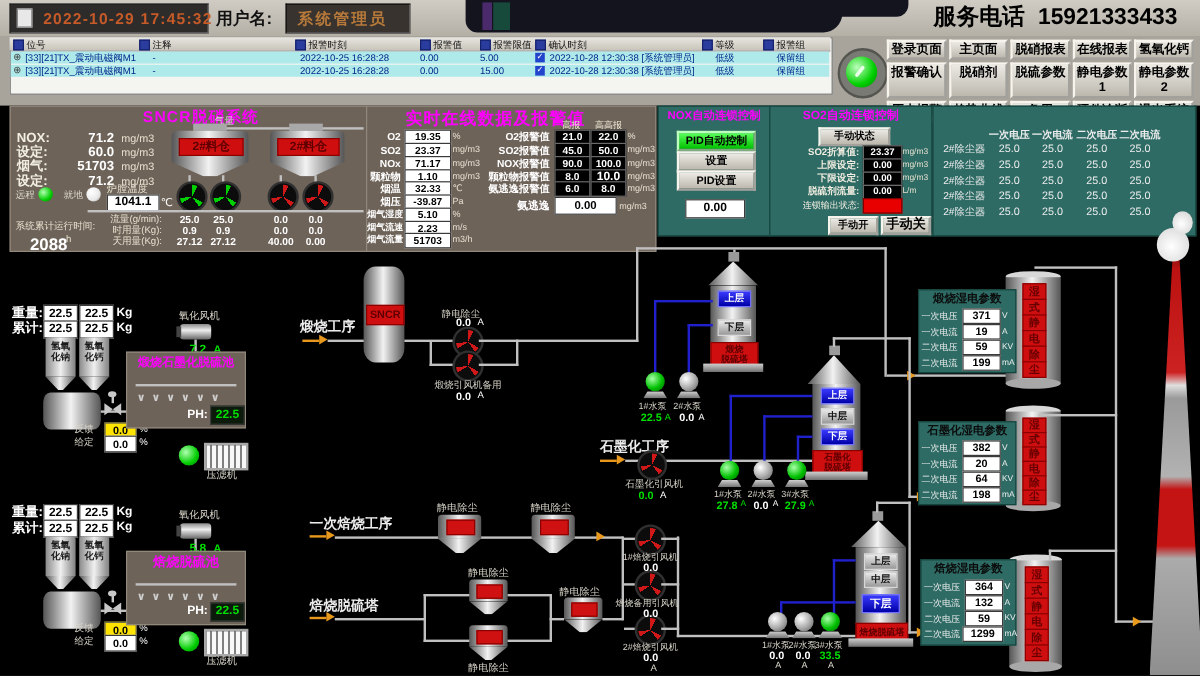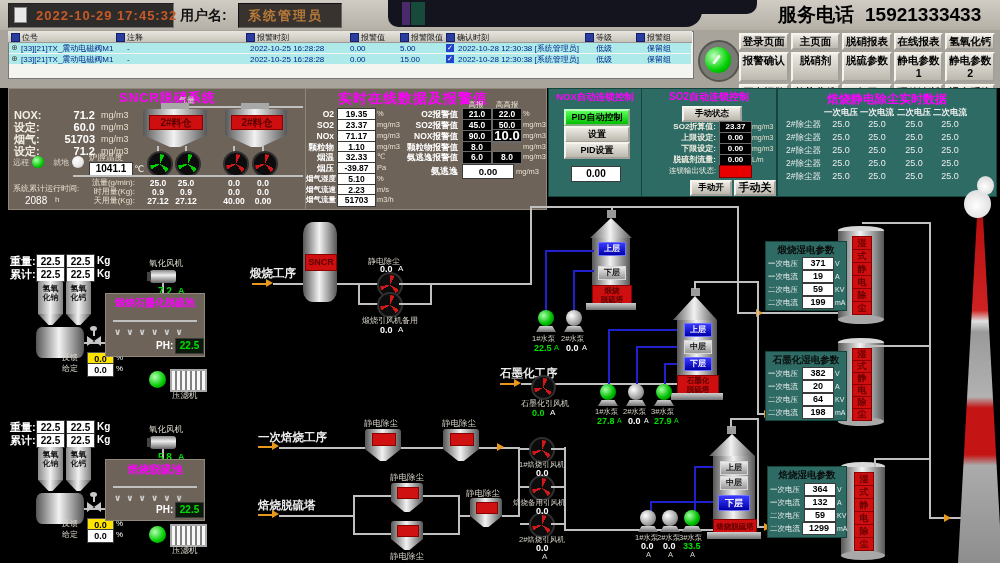--- a/index.html
+++ b/index.html
@@ -188,21 +188,21 @@
     <div class="tx" style="left:134px;top:99px;width:30px;text-align:center;font-size:8.5px;font-weight:bold;color:#fff">0.9</div>
     <div class="tx" style="left:162px;top:99px;width:30px;text-align:center;font-size:8.5px;font-weight:bold;color:#fff">0.9</div>
     <div class="tx" style="left:210px;top:99px;width:30px;text-align:center;font-size:8.5px;font-weight:bold;color:#fff">0.0</div>
     <div class="tx" style="left:239px;top:99px;width:30px;text-align:center;font-size:8.5px;font-weight:bold;color:#fff">0.0</div>
     <div class="tx" style="left:0;top:108px;width:126px;text-align:right;font-size:8px;color:#e6e0ce">天用量(Kg):</div>
     <div class="tx" style="left:134px;top:108px;width:30px;text-align:center;font-size:8.5px;font-weight:bold;color:#fff">27.12</div>
     <div class="tx" style="left:162px;top:108px;width:30px;text-align:center;font-size:8.5px;font-weight:bold;color:#fff">27.12</div>
     <div class="tx" style="left:210px;top:108px;width:30px;text-align:center;font-size:8.5px;font-weight:bold;color:#fff">40.00</div>
     <div class="tx" style="left:239px;top:108px;width:30px;text-align:center;font-size:8.5px;font-weight:bold;color:#fff">0.00</div>
     <div class="tx" style="left:4px;top:96px;font-size:8px;color:#e6e0ce">系统累计运行时间:</div>
-    <div class="tx" style="left:16px;top:107px;font-size:10px;font-weight:normal;color:#fff">2088</div>
+    <div class="tx" style="left:16px;top:107px;font-size:14px;font-weight:bold;color:#fff">2088</div>
     <div class="tx" style="left:46px;top:107px;font-size:8px;color:#e6e0ce">h</div>
   </div>
 
   <div class="panel-taupe" style="left:305px;top:88px;width:240px;height:120px">
     <div class="tx mag" style="left:32px;top:2px;font-size:14px;letter-spacing:1px">实时在线数据及报警值</div>
 
     <div class="tx" style="left:0;top:21px;width:28px;text-align:right;font-size:8.5px;font-weight:bold;color:#fff">O2</div>
     <div class="wv" style="left:31px;top:19px;width:37px;height:11px;font-size:8.5px;line-height:11px">19.35</div>
     <div class="tx" style="left:71px;top:21px;font-size:7.5px;color:#e6e0ce">%</div>
     <div class="tx" style="left:0;top:32px;width:28px;text-align:right;font-size:8.5px;font-weight:bold;color:#fff">SO2</div>
@@ -239,21 +239,21 @@
     <div class="tx" style="left:60px;top:32px;width:92px;text-align:right;font-size:8.5px;font-weight:bold;color:#fff">SO2报警值</div>
     <div class="kv" style="left:156px;top:30px;width:28px;height:11px;font-size:8.5px;line-height:11px">45.0</div>
     <div class="kv" style="left:186px;top:30px;width:28px;height:11px;font-size:8.5px;line-height:11px">50.0</div>
     <div class="tx" style="left:217px;top:32px;font-size:7.5px;color:#e6e0ce">mg/m3</div>
     <div class="tx" style="left:60px;top:43px;width:92px;text-align:right;font-size:8.5px;font-weight:bold;color:#fff">NOX报警值</div>
     <div class="kv" style="left:156px;top:41px;width:28px;height:11px;font-size:8.5px;line-height:11px">90.0</div>
     <div class="kv" style="left:186px;top:41px;width:28px;height:11px;font-size:8.5px;line-height:11px">100.0</div>
     <div class="tx" style="left:217px;top:43px;font-size:7.5px;color:#e6e0ce">mg/m3</div>
     <div class="tx" style="left:60px;top:54px;width:92px;text-align:right;font-size:8.5px;font-weight:bold;color:#fff">颗粒物报警值</div>
     <div class="kv" style="left:156px;top:52px;width:28px;height:11px;font-size:8.5px;line-height:11px">8.0</div>
-    <div class="kv" style="left:186px;top:40px;width:28px;height:11px;font-size:13px;line-height:11px">10.0</div>
+    <div class="kv" style="left:186px;top:52px;width:28px;height:11px;font-size:10px;line-height:11px">10.0</div>
     <div class="tx" style="left:217px;top:54px;font-size:7.5px;color:#e6e0ce">mg/m3</div>
     <div class="tx" style="left:60px;top:64px;width:92px;text-align:right;font-size:8.5px;font-weight:bold;color:#fff">氨逃逸报警值</div>
     <div class="kv" style="left:156px;top:62px;width:28px;height:11px;font-size:8.5px;line-height:11px">6.0</div>
     <div class="kv" style="left:186px;top:62px;width:28px;height:11px;font-size:8.5px;line-height:11px">8.0</div>
     <div class="tx" style="left:217px;top:64px;font-size:7.5px;color:#e6e0ce">mg/m3</div>
     <div class="tx" style="left:108px;top:78px;width:44px;text-align:right;font-size:9px;font-weight:bold;color:#fff">氨逃逸</div>
     <div class="wv" style="left:156px;top:75px;width:50px;height:13px;font-size:9.5px;line-height:13px">0.00</div>
     <div class="tx" style="left:210px;top:79px;font-size:7.5px;color:#e6e0ce">mg/m3</div>
   </div>
 
@@ -280,21 +280,20 @@
     <div class="tx" style="left:0;top:67px;width:74px;text-align:right;font-size:8px;color:#f0ece0;font-weight:bold">脱硫剂流量:</div>
     <div class="kv" style="left:77px;top:65px;width:31px;height:10px;font-size:8px;line-height:10px">0.00</div>
     <div class="tx" style="left:110px;top:67px;font-size:7px;color:#e6e0ce">L/m</div>
     <div class="tx" style="left:0;top:78px;width:74px;text-align:right;font-size:7.5px;color:#f0ece0">连锁输出状态:</div>
     <div class="a" style="left:77px;top:76px;width:31px;height:11px;background:#e80000;border:1px solid #7a0000"></div>
     <div class="btn a" style="left:48px;top:91px;width:38px;height:12px;font-size:8.5px;line-height:10px">手动开</div>
     <div class="btn a" style="left:92px;top:91px;width:38px;height:12px;font-size:11px;line-height:10px">手动关</div>
   </div>
 
   <div class="panel-teal" style="left:777px;top:88px;width:218px;height:107px">
-    <div class="tx mag" style="left:0;top:4px;width:218px;text-align:center;font-size:12px">焙烧静电除尘实时数据</div>
     <div class="tx" style="left:45px;top:19px;width:36px;text-align:center;font-size:8.5px;color:#ececec;font-weight:bold">一次电压</div>
     <div class="tx" style="left:81px;top:19px;width:36px;text-align:center;font-size:8.5px;color:#ececec;font-weight:bold">一次电流</div>
     <div class="tx" style="left:118px;top:19px;width:36px;text-align:center;font-size:8.5px;color:#ececec;font-weight:bold">二次电压</div>
     <div class="tx" style="left:154px;top:19px;width:36px;text-align:center;font-size:8.5px;color:#ececec;font-weight:bold">二次电流</div>
     <div class="tx" style="left:8px;top:31px;font-size:8.5px;color:#ececec">2#除尘器</div>
     <div class="tx" style="left:45px;top:31px;width:36px;text-align:center;font-size:9px;color:#ececec">25.0</div>
     <div class="tx" style="left:81px;top:31px;width:36px;text-align:center;font-size:9px;color:#ececec">25.0</div>
     <div class="tx" style="left:118px;top:31px;width:36px;text-align:center;font-size:9px;color:#ececec">25.0</div>
     <div class="tx" style="left:154px;top:31px;width:36px;text-align:center;font-size:9px;color:#ececec">25.0</div>
     <div class="tx" style="left:8px;top:44px;font-size:8.5px;color:#ececec">2#除尘器</div>

